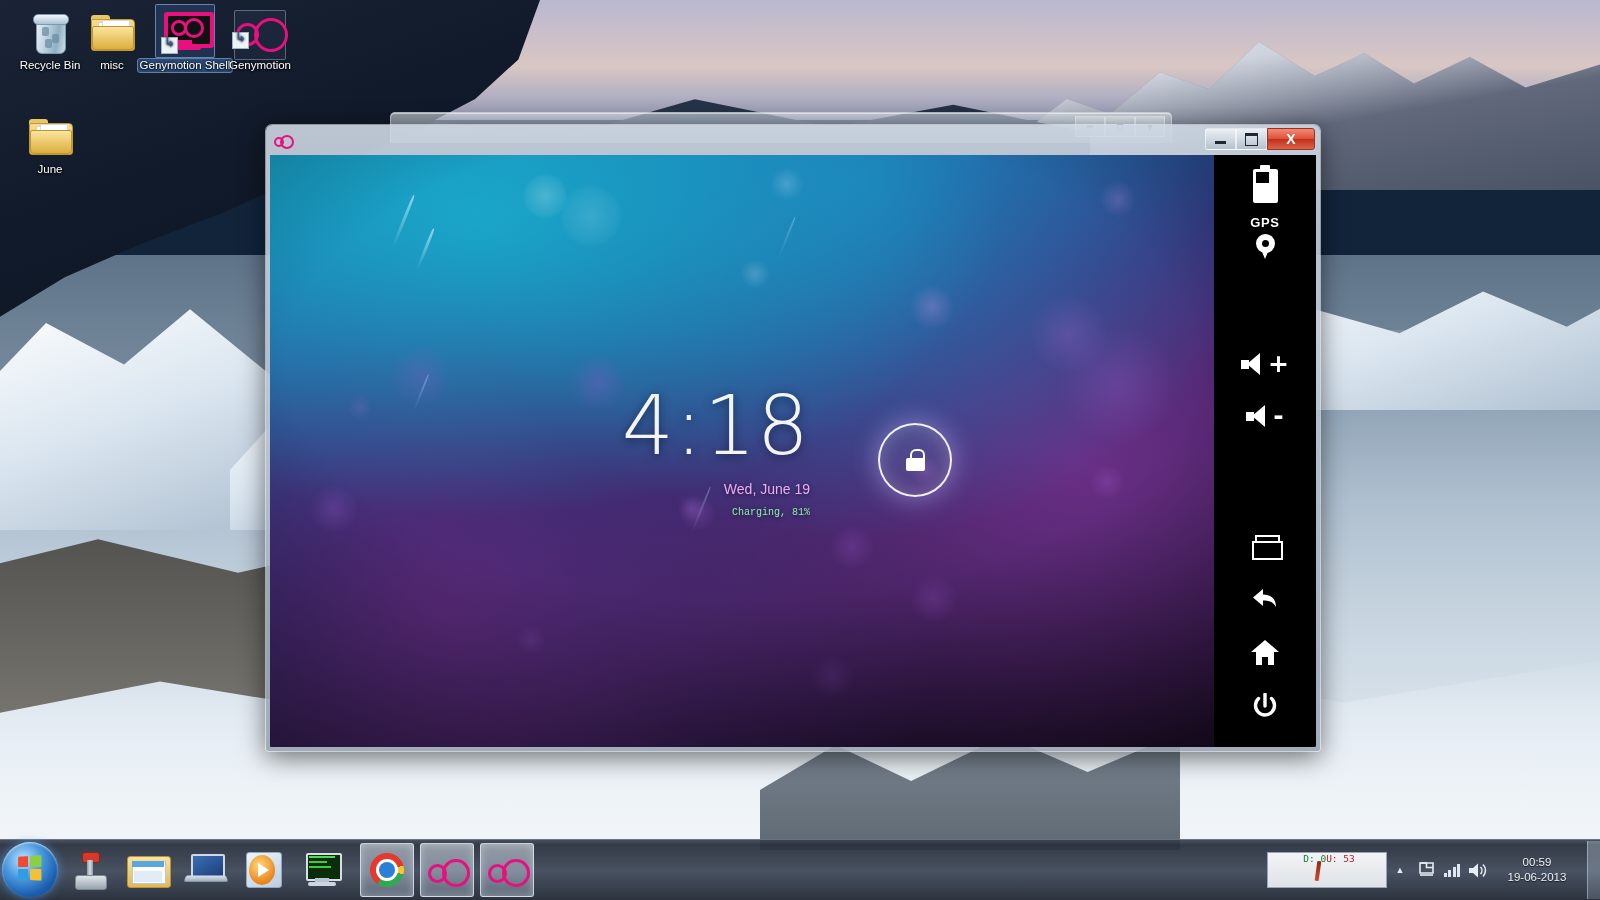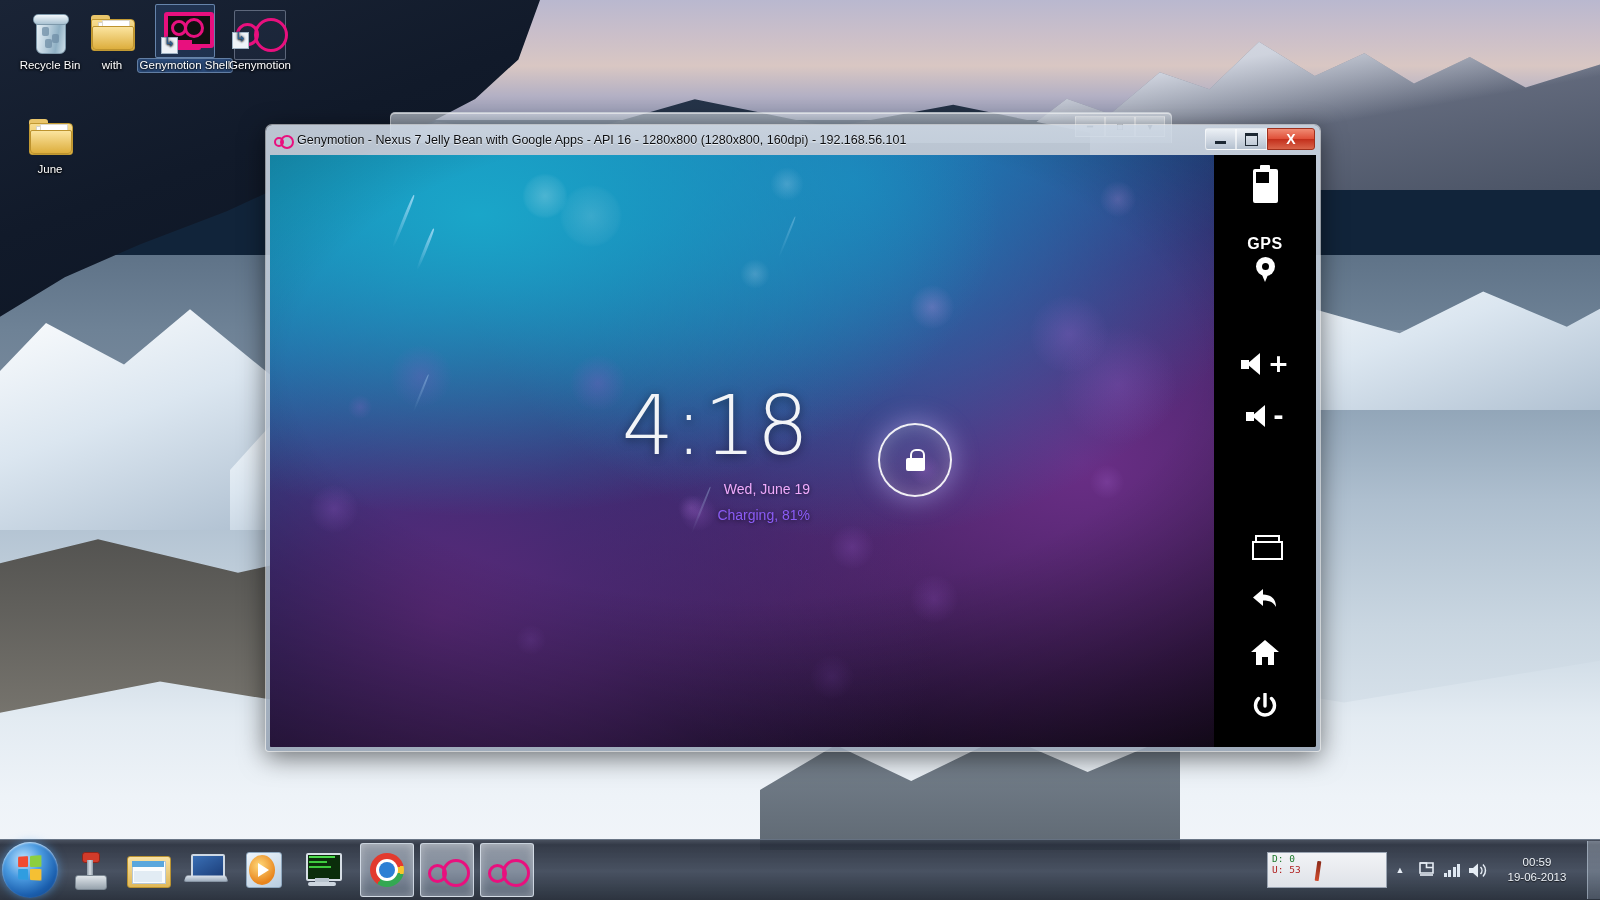--- a/index.html
+++ b/index.html
@@ -149,21 +149,21 @@
       linear-gradient(160deg,#1594bd 0%,#1667a6 22%,#1b2f6e 45%,#2b1b49 68%,#140b22 88%,#07060c 100%);
   }
   .vig{position:absolute;inset:0;background:radial-gradient(120% 100% at 50% 35%,rgba(0,0,0,0) 40%,rgba(0,0,0,.55) 85%,rgba(0,0,0,.85) 100%);}
   .bok{position:absolute;border-radius:50%;pointer-events:none;}
   .streak{position:absolute;background:linear-gradient(200deg,rgba(190,230,255,.75),rgba(190,230,255,0));transform:rotate(22deg);border-radius:40%;}
 
   #clock{position:absolute;left:120px;top:230px;width:420px;text-align:right;}
   #clock .time{font-size:82px;line-height:82px;color:#f2f4f7;font-weight:300;letter-spacing:1px;
     font-family:"DejaVu Sans", sans-serif;text-shadow:0 2px 10px rgba(0,0,0,.5);}
   #clock .date{font-size:14px;color:#f0abfc;margin-top:14px;text-shadow:0 1px 4px rgba(0,0,0,.6);}
-  #clock .batt{font-size:14px;color:#8b5cf6;margin-top:10px;text-shadow:0 1px 4px rgba(0,0,0,.6);}
+  #clock .batt{font-size:10px;color:#86efac;margin-top:10px;text-shadow:0 1px 4px rgba(0,0,0,.6);font-family:Liberation Mono, monospace;}
 
   #lockring{position:absolute;left:608px;top:268px;width:70px;height:70px;border-radius:50%;
     border:2px solid rgba(255,255,255,.92);
     box-shadow:0 0 22px 5px rgba(200,190,255,.35),inset 0 0 18px rgba(255,255,255,.22);
     display:flex;align-items:center;justify-content:center;background:rgba(255,255,255,.05);}
   .lockglyph{width:19px;height:22px;position:relative;}
   .lockglyph .shackle{position:absolute;left:4px;top:0;width:11px;height:11px;border:2.6px solid #fff;border-bottom:none;border-radius:6px 6px 0 0;}
   .lockglyph .body{position:absolute;left:0;top:9px;width:19px;height:13px;background:#fff;border-radius:2px;}
 
   #status-bar{position:absolute;left:0;bottom:0;width:944px;height:26px;display:flex;align-items:center;justify-content:flex-end;padding-right:10px;gap:7px;background:linear-gradient(180deg,rgba(0,0,0,0),rgba(0,0,0,.55));}
@@ -174,21 +174,21 @@
   .battico::before{content:"";position:absolute;left:3px;top:-3.4px;width:5px;height:2.4px;background:#4fc3f7;}
   .battico .bolt{position:absolute;left:2.5px;top:1px;width:6px;height:11px;background:#bfe9ff;
     clip-path:polygon(55% 0,20% 55%,48% 55%,35% 100%,82% 42%,52% 42%);}
 
   
   #geny-toolbar{width:102px;height:592px;background:#000;position:relative;color:#fff;}
   .tbi{position:absolute;left:0;width:102px;display:flex;flex-direction:column;align-items:center;justify-content:center;cursor:pointer;}
   .tb-batt{width:19px;height:28px;border:3px solid #fff;border-radius:2px;position:relative;background:#fff;}
   .tb-batt::before{content:"";position:absolute;left:4.5px;top:-7px;width:10px;height:5px;background:#fff;border-radius:1px;}
   .tb-batt .empty{position:absolute;left:0;top:0;width:13px;height:11px;background:#000;}
-  .gps-lbl{font-size:16px;font-weight:bold;letter-spacing:.6px;margin-bottom:4px;margin-top:20px;}
+  .gps-lbl{font-size:13px;font-weight:bold;letter-spacing:.6px;margin-bottom:4px;}
   .pin{width:19px;height:25px;position:relative;}
   .pin .head{position:absolute;left:0;top:0;width:19px;height:19px;border-radius:50%;background:#fff;}
   .pin .tip{position:absolute;left:4px;top:13px;width:0;height:0;border-left:5.5px solid transparent;border-right:5.5px solid transparent;border-top:12px solid #fff;}
   .pin .hole{position:absolute;left:6px;top:6px;width:7px;height:7px;border-radius:50%;background:#000;}
   .spk{width:24px;height:22px;position:relative;}
   .spk .bx{position:absolute;left:0;top:7px;width:8px;height:9px;background:#fff;}
   .spk .cone{position:absolute;left:6px;top:0;width:0;height:0;border-top:11px solid transparent;border-bottom:11px solid transparent;border-right:13px solid #fff;}
   .pm{font-size:25px;line-height:18px;margin-left:3px;font-weight:bold;font-family:"DejaVu Sans", sans-serif;}
   .sndrow{display:flex;align-items:center;}
   .recents{width:27px;height:21px;position:relative;}
@@ -205,21 +205,21 @@
   #start{width:56px;height:56px;margin-left:2px;border-radius:50%;position:relative;flex:none;cursor:pointer;
     background:radial-gradient(circle at 38% 32%,#bfe4ff 0%,#4a9ae0 36%,#1b5fae 68%,#0d3a77 100%);
     box-shadow:0 0 10px rgba(90,170,245,.6),inset 0 1px 2px rgba(255,255,255,.7);}
   #start .flag{position:absolute;left:15px;top:14px;width:26px;height:26px;transform:perspective(40px) rotateY(-12deg);}
   #start .fq{position:absolute;width:11px;height:11px;border-radius:1px;}
   .tb-item{width:52px;height:52px;margin-left:6px;display:flex;align-items:center;justify-content:center;position:relative;flex:none;cursor:pointer;}
   .tb-item.active{background:linear-gradient(180deg,rgba(226,234,244,.55),rgba(150,166,188,.45));
     border:1px solid rgba(235,243,252,.75);border-radius:3px;box-shadow:inset 0 0 8px rgba(255,255,255,.35);}
   #tray{position:absolute;right:0;top:0;height:60px;display:flex;align-items:center;gap:0;}
   .tray-gadget{width:114px;height:34px;background:linear-gradient(180deg,#f2f3f6,#dfe2e8);border:1px solid #9aa4b2;
-    display:flex;flex-direction:column;justify-content:flex-start;padding-left:4px;position:relative;}
+    display:flex;flex-direction:row;justify-content:center;padding-left:4px;position:relative;}
   .tray-gadget .dl{font-size:9.5px;line-height:11px;color:#1f7a2e;font-family:"DejaVu Sans Mono", monospace;}
   .tray-gadget .ul{font-size:9.5px;line-height:11px;color:#b02020;font-family:"DejaVu Sans Mono", monospace;}
   .tray-gadget .needle{position:absolute;left:48px;top:8px;width:4px;height:20px;background:linear-gradient(180deg,#8a2b1a,#d04a2c);transform:rotate(8deg);border-radius:1px;}
   .tray-ico{width:26px;height:40px;display:flex;align-items:center;justify-content:center;color:#e8eef6;cursor:pointer;}
   #clocktray{width:92px;text-align:center;color:#eef3f9;font-size:11.5px;line-height:15px;text-shadow:0 1px 1px rgba(0,0,0,.7);cursor:pointer;}
   #showdesk{width:12px;height:58px;margin-left:4px;border-left:1px solid rgba(200,215,232,.5);
     background:linear-gradient(180deg,rgba(210,222,236,.35),rgba(140,155,175,.3));cursor:pointer;}
   .bars{display:flex;align-items:flex-end;gap:1.5px;height:14px;}
   .bars i{width:3px;background:#dfe8f2;display:block;}
 </style>
@@ -260,21 +260,21 @@
 <div class="dicon" style="left:64px;top:8px;">
   <div class="glyph">
     <div class="folder">
         <div class="tab"></div>
         <div class="back"></div>
         <div class="paper"></div>
         <div class="paper2"></div>
         <div class="front"></div>
       </div>
   </div>
-  <span class="lbl">with</span>
+  <span class="lbl">misc</span>
 </div>
 
 <div class="dicon selected" style="left:137px;top:8px;">
   <div class="glyph">
     <div class="sel-box" style="left:18px;right:18px;top:-4px;bottom:-2px;"></div>
     <div class="geny-mon">
       <div class="scr"></div>
       <div class="oval" style="left:8px;top:8px;width:10px;height:10px;"></div>
       <div class="oval" style="left:21px;top:6px;width:14px;height:14px;"></div>
       <div class="stand"></div>
@@ -318,21 +318,20 @@
   </div>
 </div>
 
 <div id="geny-window">
 
   <div id="titlebar">
     <div class="tico">
       <div class="oval" style="left:0;top:2px;width:6px;height:6px;border-width:2px;"></div>
       <div class="oval" style="left:6px;top:0px;width:10px;height:10px;border-width:2px;"></div>
     </div>
-    <div class="ttext">Genymotion - Nexus 7 Jelly Bean with Google Apps - API 16 - 1280x800 (1280x800, 160dpi) - 192.168.56.101</div>
     <div class="wctrls">
       <div class="wbtn min">
           <div class="minglyph"></div>
         </div>
       <div class="wbtn">
           <div class="maxglyph"></div>
         </div>
       <div class="wbtn close">X</div>
     </div>
   </div>

